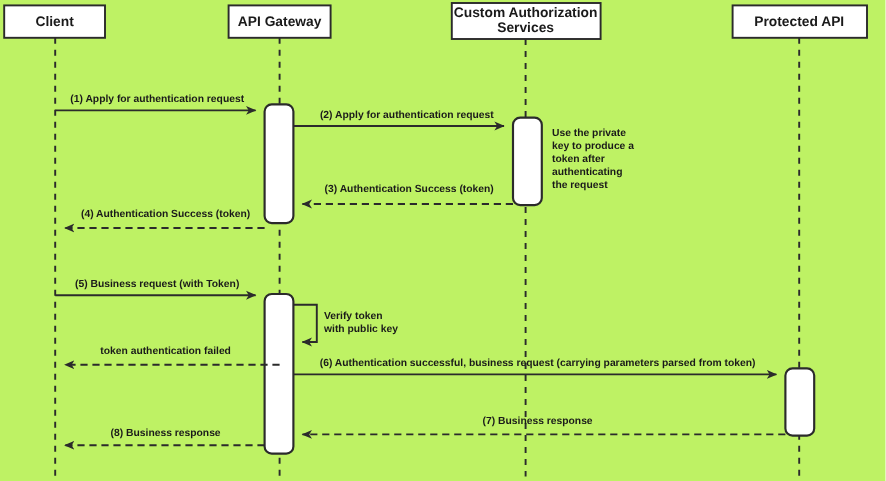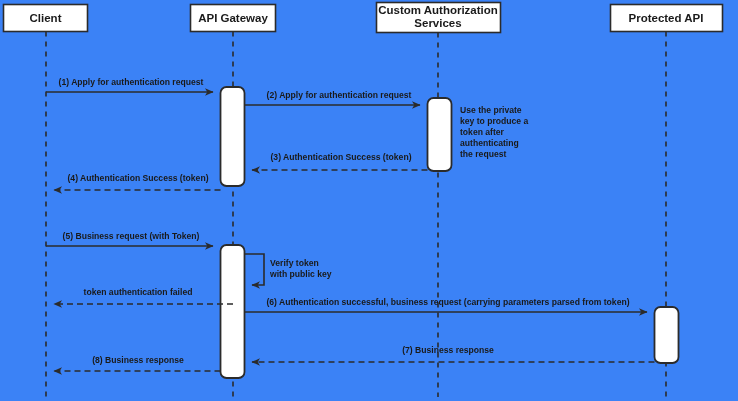--- a/index.html
+++ b/index.html
@@ -4,21 +4,21 @@
 <style>
   html, body {
     margin: 0;
     padding: 0;
     background: #ffffff;
   }
   #diagram-root {
     position: relative;
     width: 738px;
     height: 401px;
-    background: #3b82f6;
+    background: #bef264;
     font-family: "Liberation Sans", sans-serif;
     overflow: hidden;
   }
   svg.seq {
     position: absolute;
     left: 0;
     top: 0;
     width: 738px;
     height: 401px;
   }

